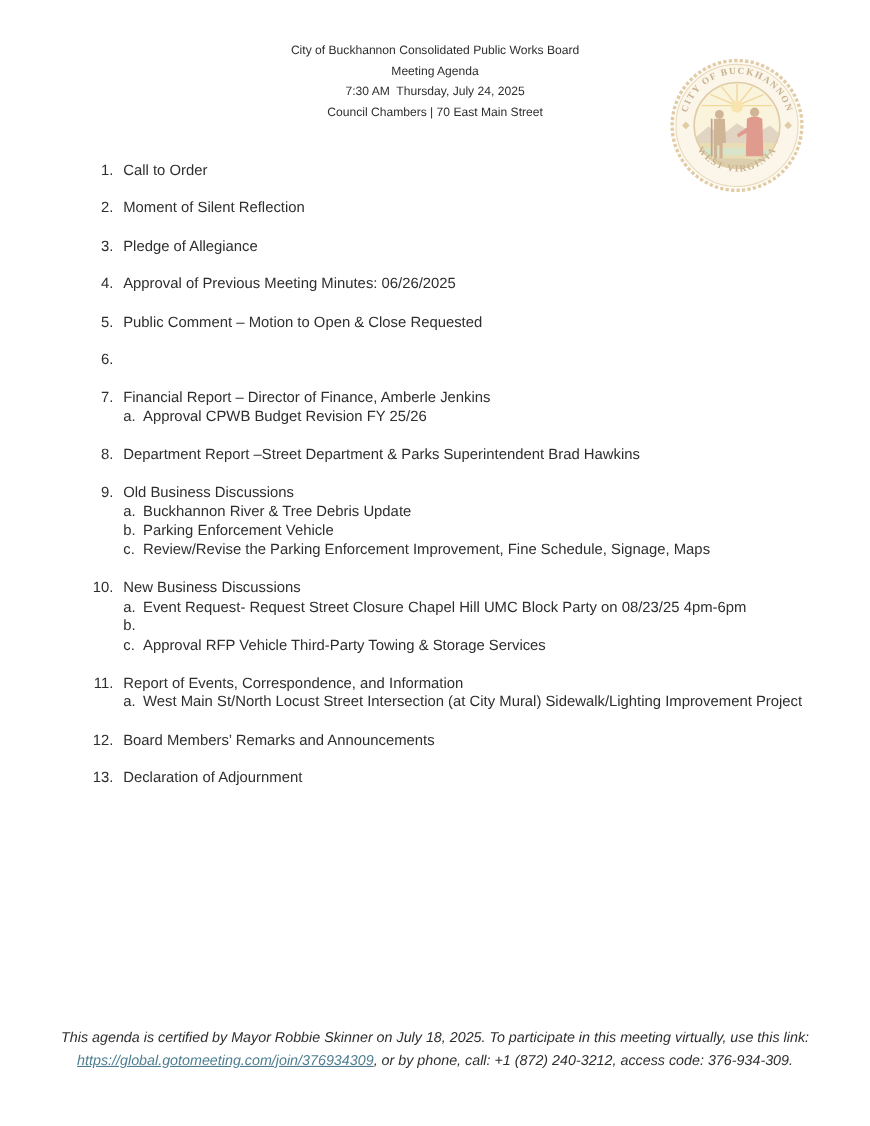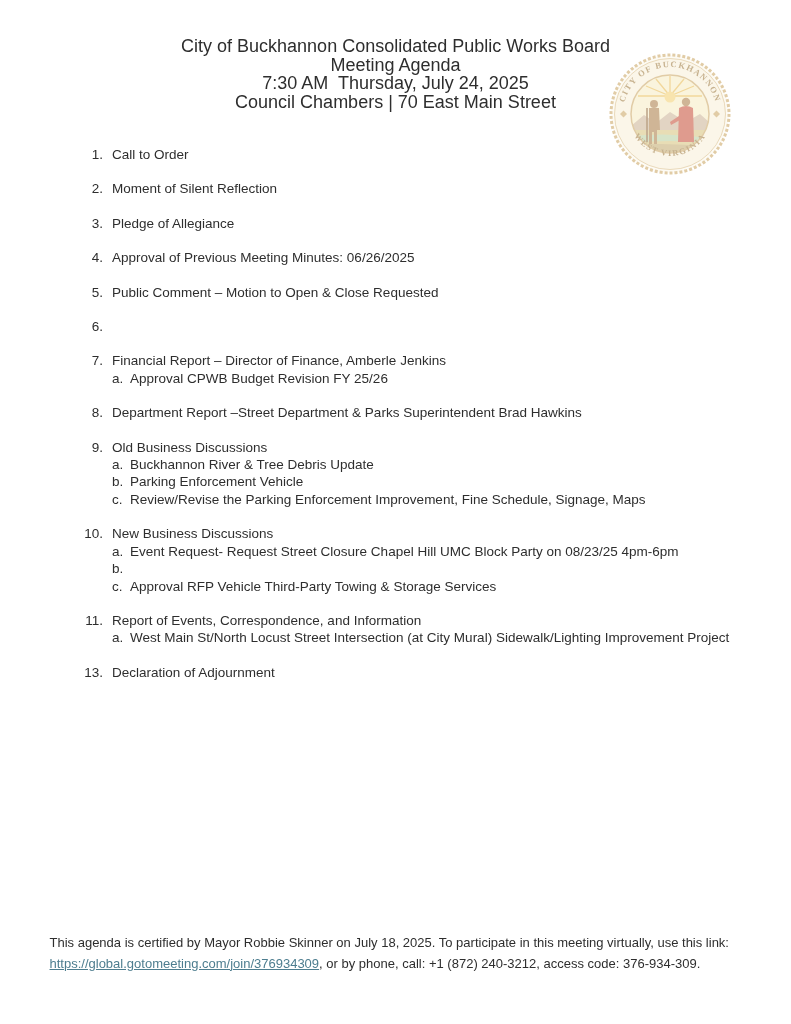--- a/index.html
+++ b/index.html
@@ -15,21 +15,21 @@
     height: 1024px;
     overflow: hidden;
   }
   
   .header {
     position: absolute;
     top: 37px;
     left: 0;
     width: 100%;
     text-align: center;
-    font-size: 18px;
+    font-size: 11px;
     line-height: 18.6px;
   }
   .header div { white-space: pre-wrap; }
   
   .seal {
     position: absolute;
     left: 608px;
     top: 52px;
     width: 124px;
     height: 124px;
@@ -60,20 +60,22 @@
   
   .footer {
     position: absolute;
     top: 933px;
     left: 0;
     width: 100%;
   }
   .footer p {
     margin: 0 auto;
     max-width: 692px;
+    text-align: center;
+    font-style: italic;
     font-size: 13px;
     line-height: 20.5px;
   }
   .footer a {
     color: #4d7d8f;
     text-decoration: underline;
   }
 </style>
 </head>
 <body>
@@ -242,20 +244,26 @@
     <div class="row main">
       <span class="num">11.</span>
       <span class="txt">Report of Events, Correspondence, and Information</span>
     </div>
     <div class="row sub">
       <span class="letter">a.</span>
       <span class="txt">West Main St/North Locust Street Intersection (at City Mural) Sidewalk/Lighting Improvement Project</span>
     </div>
   </div>
 
+  <div class="item">
+    <div class="row main">
+      <span class="num">12.</span>
+      <span class="txt">Board Members’ Remarks and Announcements</span>
+    </div>
+  </div>
 
   <div class="item">
     <div class="row main">
       <span class="num">13.</span>
       <span class="txt">Declaration of Adjournment</span>
     </div>
   </div>
 
 </div>
 

